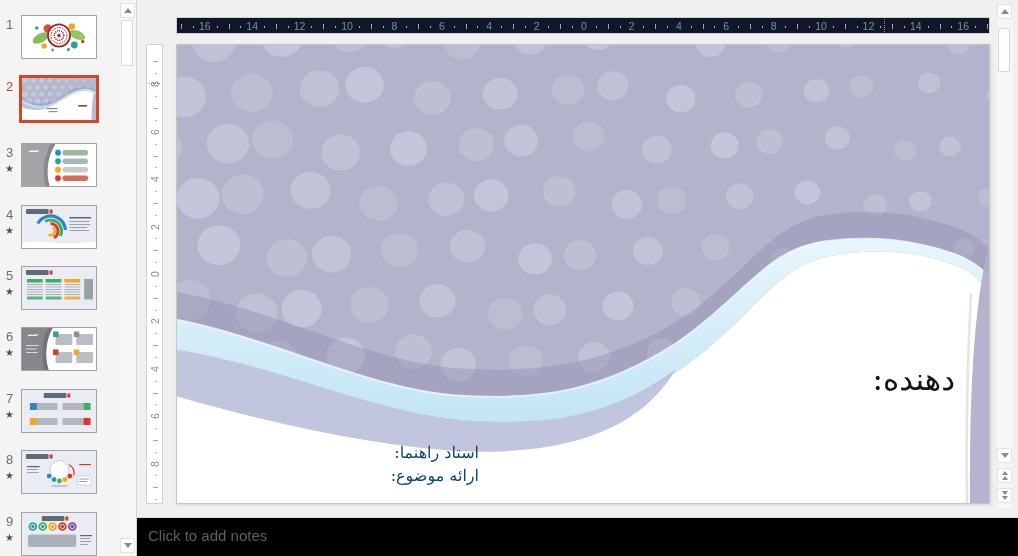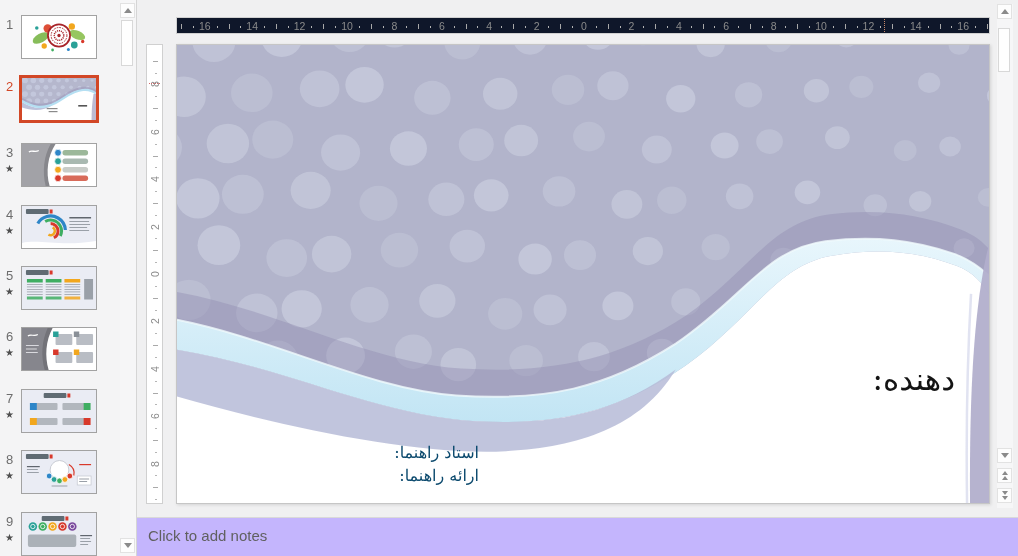--- a/index.html
+++ b/index.html
@@ -39,21 +39,21 @@
   .vdot{position:absolute;left:8px;width:2px;height:1px;background:#b5b5b5;}
   .vindicator{position:absolute;left:2px;right:2px;height:0;border-top:1px dotted #d06a6a;}
 
   
   #slide{position:absolute;left:176px;top:44px;width:814px;height:460px;background:#fff;border:1px solid #c6c6c6;box-shadow:1px 1px 3px rgba(0,0,0,.12);}
   #slideArt{position:absolute;left:0;top:0;width:100%;height:100%;}
   .slide-title{position:absolute;right:34px;top:316px;font-family:"DejaVu Serif","Liberation Serif",serif;font-size:31px;color:#141414;direction:rtl;white-space:nowrap;}
   .slide-credits{position:absolute;right:510px;top:396px;font-family:"DejaVu Serif","Liberation Serif",serif;font-size:16px;line-height:23px;color:#0c4a6e;direction:rtl;text-align:right;white-space:nowrap;}
 
   
-  #notesBar{position:absolute;left:137px;right:0;top:517px;bottom:0;background:#c4b5fd;border-top:1px solid #d9d9d9;cursor:text;}
+  #notesBar{position:absolute;left:137px;right:0;top:517px;bottom:0;background:#000000;border-top:1px solid #d9d9d9;cursor:text;}
   #notesText{position:absolute;left:11px;top:9px;font-size:15px;color:#606060;}
 </style>
 </head>
 <body>
 
 <div id="app">
 
   <aside id="thumbPanel">
     <div id="thumbList">
         <div class="thumb-item" style="top: 15px;">
@@ -577,21 +577,21 @@
       <path d="M0,306 C110,324 200,372 300,378 C380,382 440,370 510,322 C575,276 600,222 655,212 C705,203 745,208 782,222 C798,228 808,240 814,250 L814,460 L0,460 Z" fill="#ffffff"></path>
       <path d="M0,276 C100,296 190,345 280,352 C370,358 430,345 500,300 C570,252 590,205 650,197 C700,191 740,196 780,210 C795,216 806,224 814,232 L814,250 C808,240 798,228 782,222 C745,208 705,203 655,212 C600,222 575,276 510,322 C440,370 380,382 300,378 C200,372 110,324 0,306 Z" fill="url(#blueGrad)"></path>
       <path d="M0,276 C100,296 190,345 280,352 C370,358 430,345 500,300 C570,252 590,205 650,197 C700,191 740,196 780,210 C795,216 806,224 814,232" fill="none" stroke="#f0fafd" stroke-width="2" opacity="0.8"></path>
       <path d="M0,306 C110,324 200,372 300,378 C380,382 440,370 500,326 C465,385 400,404 330,408 C240,413 100,382 0,353 Z" style="fill:var(--c-wave_under_band,#b6bbd7)" opacity="0.85"></path>
       <path d="M814,200 C801,252 794,330 795,460 L814,460 Z" style="fill:var(--c-wave_right_strip,#b2afcc)" opacity="0.95"></path>
       <path d="M796,250 C792,320 791,390 792,460" fill="none" stroke="#dadced" stroke-width="2.5" opacity="0.8"></path>
     </svg>
     <div class="slide-title">دهنده:</div>
     <div class="slide-credits">
       <div>استاد راهنما:</div>
-      <div>ارائه راهنما:</div>
+      <div>ارائه موضوع:</div>
     </div>
   </div>
 
   <div class="sbar" style="left:997px;top:4px;width:16px;height:504px;">
     <div class="sbtn" style="top:0;">
         <div class="tri up"></div>
       </div>
     <div class="sthumb" style="top:24px;height:44px;"></div>
     <div class="sbtn" style="top:444px;">
         <div class="tri down"></div>

